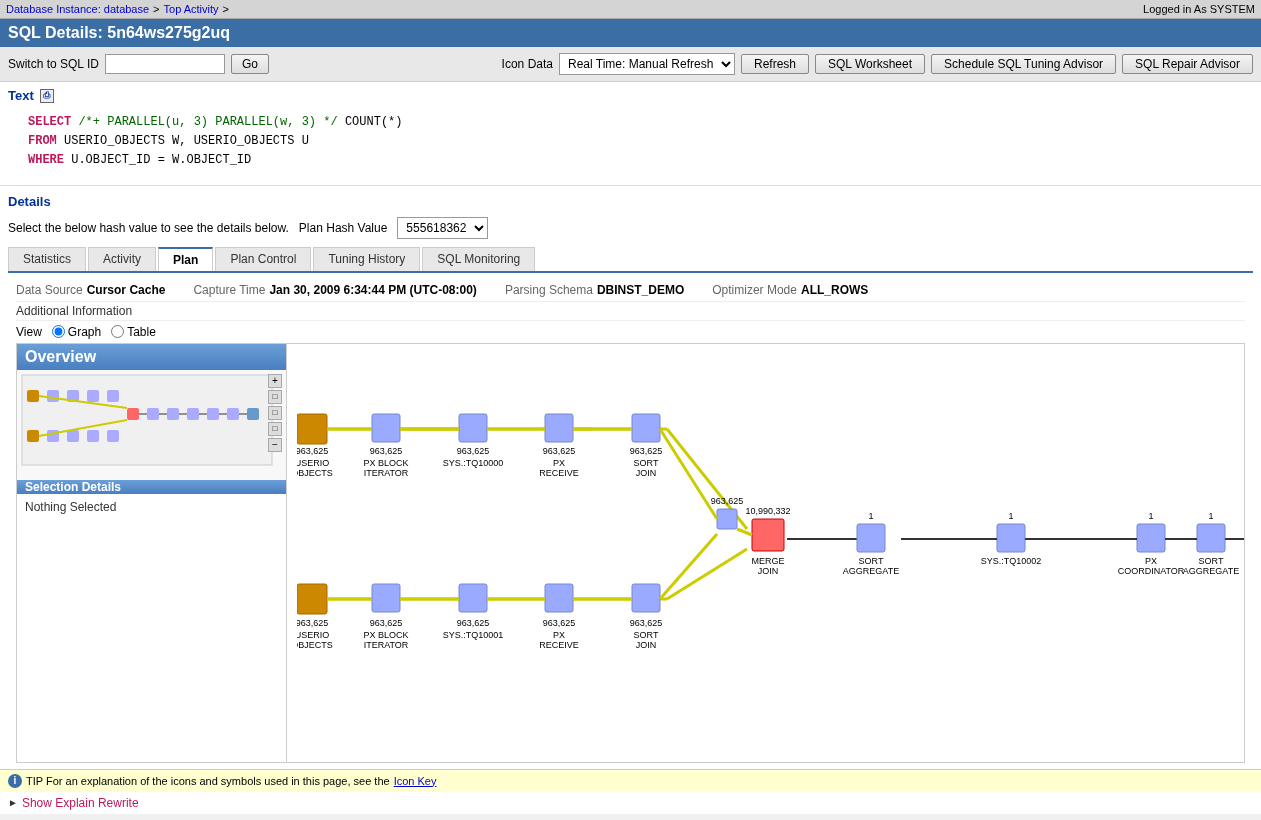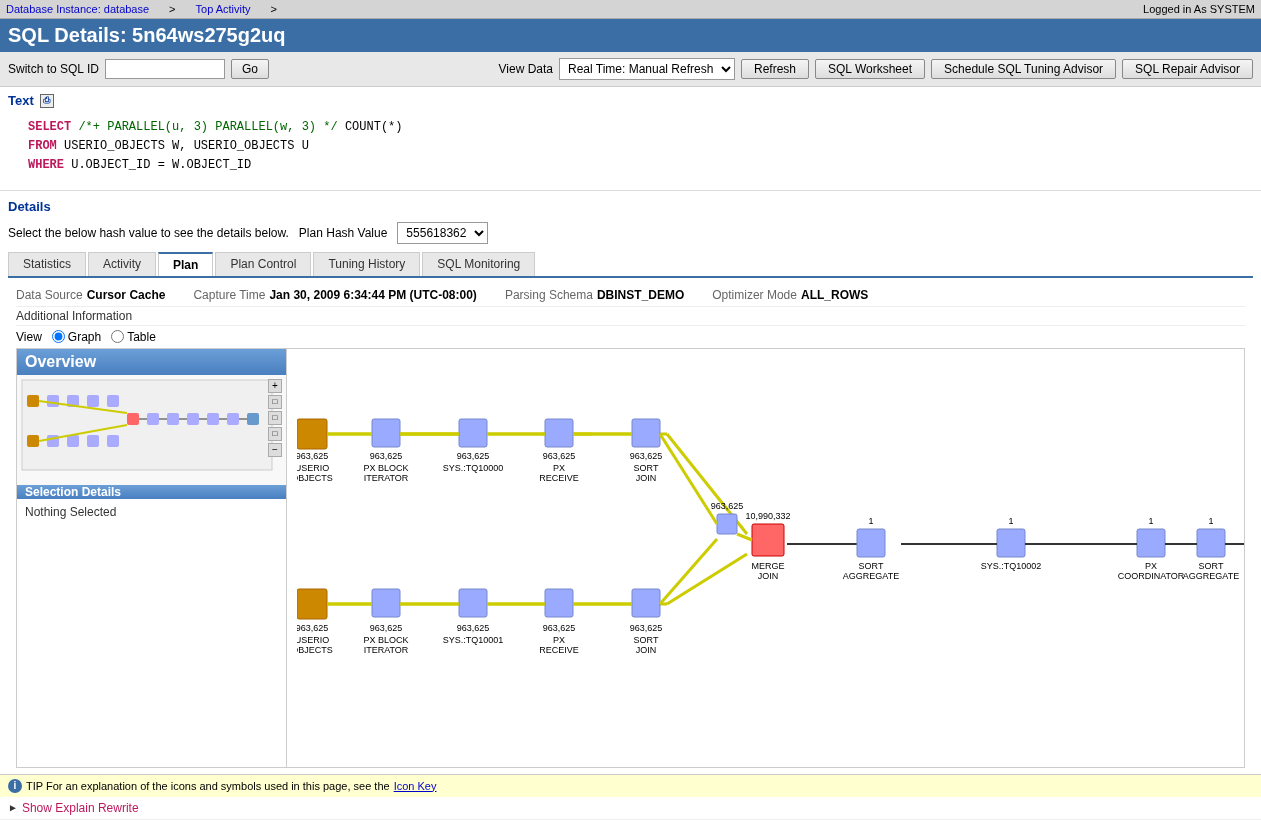--- a/index.html
+++ b/index.html
@@ -9,28 +9,28 @@
     .top-nav {
       background: #d4d4d4;
       border-bottom: 1px solid #aaa;
       padding: 3px 6px;
       display: flex;
       justify-content: space-between;
       align-items: center;
       font-size: 11px;
     }
     .top-nav a { color: #0000cc; text-decoration: none; }
-    .top-nav-breadcrumb { display: flex; align-items: center; gap: 20px; }
+    .top-nav-breadcrumb { display: flex; align-items: center; gap: 4px; }
 
     
     .page-title-bar {
       background: #3a6ea5;
       color: white;
       padding: 5px 8px;
-      font-size: 20px;
+      font-size: 16px;
       font-weight: bold;
     }
 
     
     .main-content {
       background: white;
       padding: 0;
     }
 
     
@@ -308,21 +308,21 @@
 
 <div class="main-content">
 
   <div class="sql-id-row">
     <div class="sql-id-left">
       <span>Switch to SQL ID</span>
       <input type="text" style="">
       <button class="go-btn">Go</button>
     </div>
     <div class="sql-id-right">
-      <span>View Data</span>
+      <span>Icon Data</span>
       <select>
         <option>Real Time: Manual Refresh</option>
       </select>
       <button class="action-btn">Refresh</button>
       <button class="action-btn">SQL Worksheet</button>
       <button class="action-btn">Schedule SQL Tuning Advisor</button>
       <button class="action-btn">SQL Repair Advisor</button>
     </div>
   </div>
 

